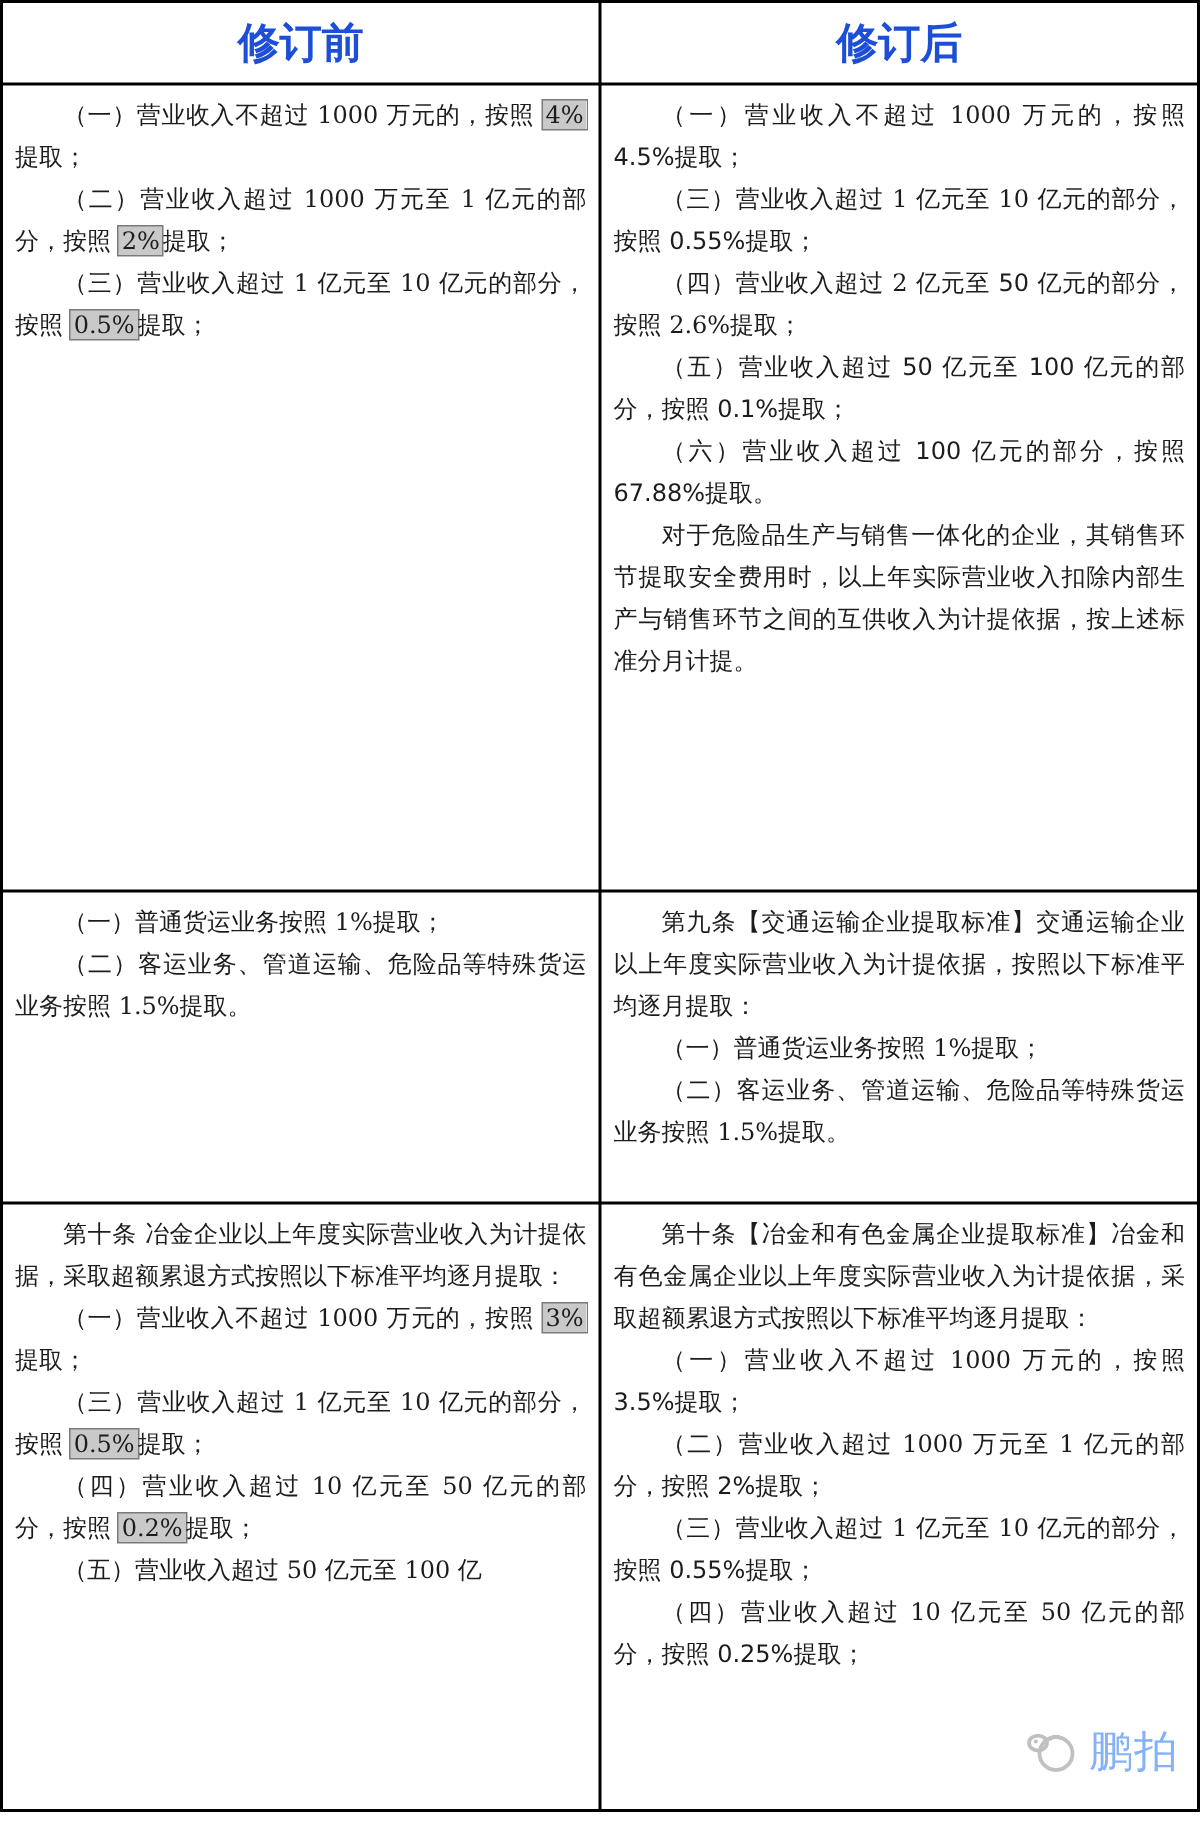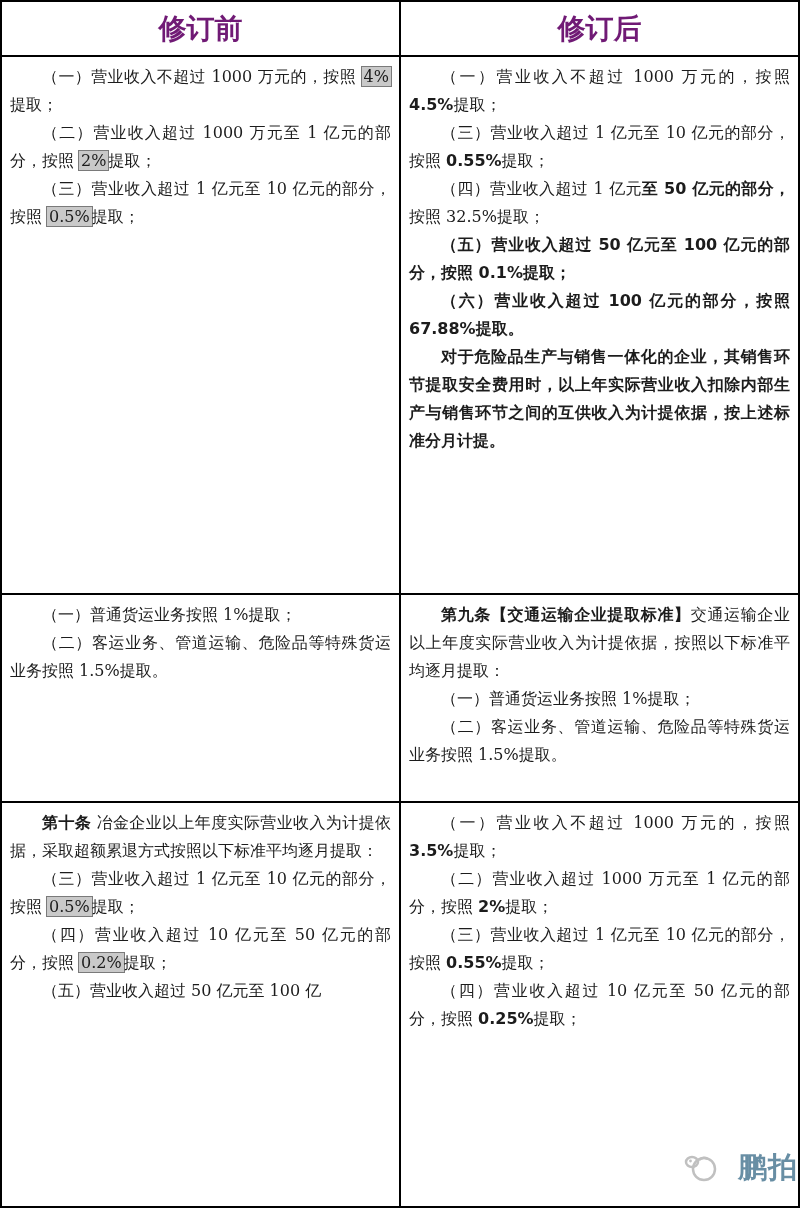--- a/index.html
+++ b/index.html
@@ -23,96 +23,97 @@
   }
   .cell {
     background:#ffffff;
     overflow:hidden;
   }
   .head {
     display:flex; align-items:center; justify-content:center;
     font-family:Liberation Serif, serif;
     font-weight:700;
     font-size:28px;
-    color:#701a75;
+    color:#1d4ed8;
   }
   .body {
     padding:6px 8px 0 8px;
     font-size:16px;
     line-height:28px;
   }
   .para {
     margin:0;
     text-indent:2em;
     text-align:justify;
   }
   .b {
-    font-weight:700;
+    font-weight:400;
     font-family:"DejaVu Sans","Liberation Sans",sans-serif;
   }
   .hl {
     background:#c9c9c9;
     box-shadow:0 0 0 1px #7a7a7a;
     padding:0 2px;
   }
   .watermark {
     position:absolute;
     left:682px; top:1148px;
     display:flex; align-items:center;
     opacity:0.62;
     pointer-events:none;
   }
   .wm-text {
     font-family:"DejaVu Sans","Liberation Sans",sans-serif;
-    font-weight:700;
+    font-weight:400;
     font-size:29px;
-    color:#0c4a6e;
+    color:#3b82f6;
     letter-spacing:1px;
-    margin-left:12px;
   }
 </style>
 </head>
 <body>
 
 <div class="page">
   <div class="grid">
     <div class="cell head">修订前</div>
     <div class="cell head">修订后</div>
 
     <div class="cell body">
         <p class="para"><span>（一）营业收入不超过 1000 万元的，按照 </span><span class="hl">4%</span><span>提取；</span></p>
         <p class="para"><span>（二）营业收入超过 1000 万元至 1 亿元的部分，按照 </span><span class="hl">2%</span><span>提取；</span></p>
         <p class="para"><span>（三）营业收入超过 1 亿元至 10 亿元的部分，按照 </span><span class="hl">0.5%</span><span>提取；</span></p>
       </div>
     <div class="cell body">
         <p class="para"><span>（一）营业收入不超过 1000 万元的，按照 </span><span class="b">4.5%</span><span>提取；</span></p>
         <p class="para"><span>（三）营业收入超过 1 亿元至 10 亿元的部分，按照 </span><span class="b">0.55%</span><span>提取；</span></p>
-        <p class="para"><span>（四）营业收入超过 1 亿元</span><span class="b">至 50 亿元的部分，</span><span>按照 32.5%提取；</span></p>
+        <p class="para"><span>（四）营业收入超过 2 亿元</span><span class="b">至 50 亿元的部分，</span><span>按照 2.6%提取；</span></p>
         <p class="para"><span class="b">（五）营业收入超过 50 亿元至 100 亿元的部分，按照 0.1%提取；</span></p>
         <p class="para"><span class="b">（六）营业收入超过 100 亿元的部分，按照 67.88%提取。</span></p>
         <p class="para"><span class="b">对于危险品生产与销售一体化的企业，其销售环节提取安全费用时，以上年实际营业收入扣除内部生产与销售环节之间的互供收入为计提依据，按上述标准分月计提。</span></p>
       </div>
 
     <div class="cell body">
         <p class="para"><span>（一）普通货运业务按照 1%提取；</span></p>
         <p class="para"><span>（二）客运业务、管道运输、危险品等特殊货运业务按照 1.5%提取。</span></p>
       </div>
     <div class="cell body">
         <p class="para"><span class="b">第九条【交通运输企业提取标准】</span><span>交通运输企业以上年度实际营业收入为计提依据，按照以下标准平均逐月提取：</span></p>
         <p class="para"><span>（一）普通货运业务按照 1%提取；</span></p>
         <p class="para"><span>（二）客运业务、管道运输、危险品等特殊货运业务按照 1.5%提取。</span></p>
       </div>
 
     <div class="cell body">
         <p class="para"><span class="b">第十条</span><span> 冶金企业以上年度实际营业收入为计提依据，采取超额累退方式按照以下标准平均逐月提取：</span></p>
+        <p class="para"><span>（一）营业收入不超过 1000 万元的，按照 </span><span class="hl">3%</span><span>提取；</span></p>
         <p class="para"><span>（三）营业收入超过 1 亿元至 10 亿元的部分，按照 </span><span class="hl">0.5%</span><span>提取；</span></p>
         <p class="para"><span>（四）营业收入超过 10 亿元至 50 亿元的部分，按照 </span><span class="hl">0.2%</span><span>提取；</span></p>
         <p class="para"><span>（五）营业收入超过 50 亿元至 100 亿</span></p>
       </div>
     <div class="cell body">
+        <p class="para"><span class="b">第十条【冶金和有色金属企业提取标准】</span><span>冶金</span><span class="b">和有色金属</span><span>企业以上年度实际营业收入为计提依据，采取超额累退方式按照以下标准平均逐月提取：</span></p>
         <p class="para"><span>（一）营业收入不超过 1000 万元的，按照 </span><span class="b">3.5%</span><span>提取；</span></p>
         <p class="para"><span>（二）营业收入超过 1000 万元至 1 亿元的部分，按照 </span><span class="b">2%</span><span>提取；</span></p>
         <p class="para"><span>（三）营业收入超过 1 亿元至 10 亿元的部分，按照 </span><span class="b">0.55%</span><span>提取；</span></p>
         <p class="para"><span>（四）营业收入超过 10 亿元至 50 亿元的部分，按照 </span><span class="b">0.25%</span><span>提取；</span></p>
       </div>
   </div>
 
   <div class="watermark">
     <span style="display:inline-block;margin-right:4px;">
       <svg width="40" height="36" viewBox="0 0 40 36" fill="none">

